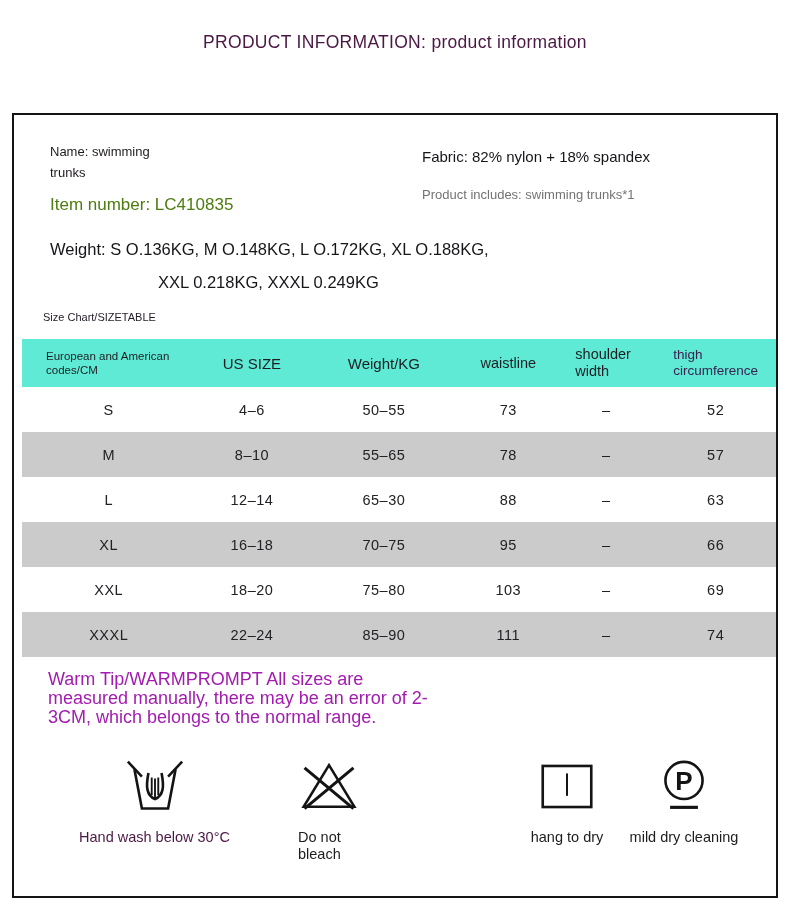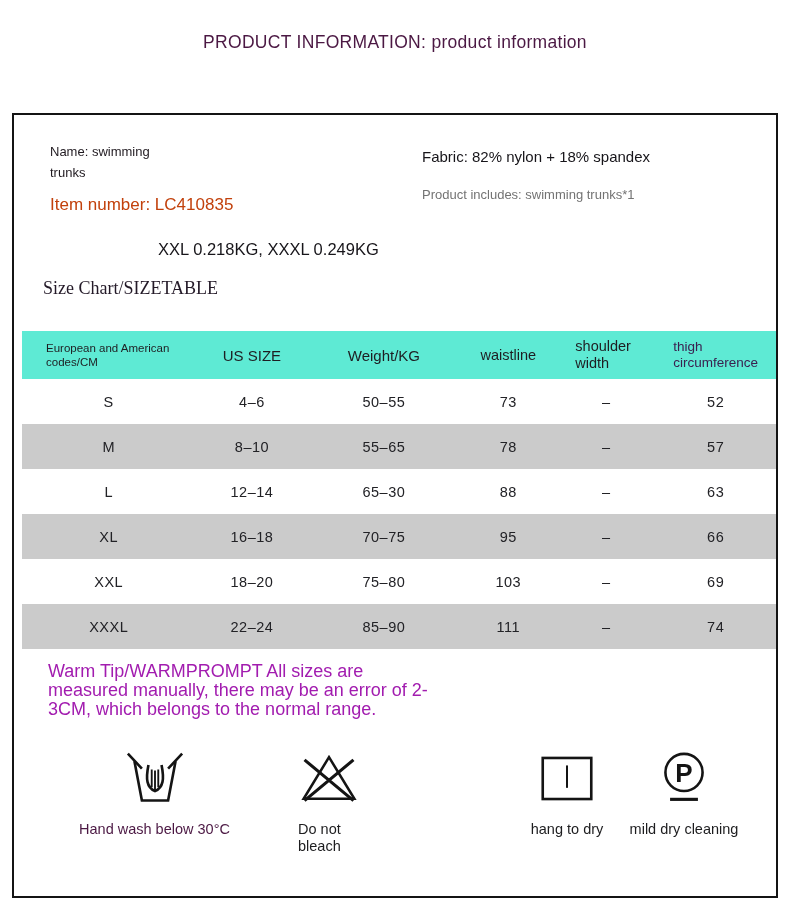--- a/index.html
+++ b/index.html
@@ -23,27 +23,27 @@
     margin:60px 12px 0 12px;
     width:766px; height:785px;
     border:2px solid #141414;
     background:#ffffff;
     overflow:hidden;
     padding-left:8px;
   }
   .info-row { display:flex; padding:26px 26px 0 28px; }
   .info-left { width:372px; }
   .name-text { font-size:13px; line-height:21px; width:130px; color:#201a20; }
-  .item-number { margin-top:12px; font-size:17px; color:#c2410c; }
+  .item-number { margin-top:12px; font-size:17px; color:#4d7c0f; }
   .info-right { flex:1; padding-top:7px; }
   .fabric-text { font-size:15px; color:#17151a; }
   .includes-text { margin-top:22px; font-size:13px; color:#737373; }
   .weight-block { margin:18px 0 0 28px; font-size:16.5px; line-height:33px; color:#17151a; }
   .weight-line2 { margin-left:108px; }
-  .size-heading { margin:12px 0 32px 21px; font-size:18px; color:#241a28;font-family:Liberation Serif, serif; }
+  .size-heading { margin:12px 0 16px 21px; font-size:11px; color:#241a28; }
 
   table.size-table { width:100%; border-collapse:collapse; table-layout:fixed; }
   .size-table thead tr { background:#5eead4; height:48px; }
   .size-table th { font-weight:400; font-size:15px; color:#1e1e22; vertical-align:middle; }
   .size-table th.col-eu { font-size:11.5px; text-align:left; padding-left:24px; line-height:14px; }
   .size-table th.col-shoulder { font-size:14.5px; text-align:left; line-height:17px; padding-left:18px; }
   .size-table th.col-thigh { font-size:13.5px; text-align:left; line-height:16px; color:#3a2150; padding-left:18px; }
   .size-table tbody tr { height:45px; background:#ffffff; }
   .size-table tbody tr:nth-child(even) { background:#cbcbcb; }
   .size-table td { text-align:center; font-size:14.5px; letter-spacing:.5px; color:#222226; vertical-align:middle; }
@@ -83,20 +83,21 @@
       <div class="name-text">Name: swimming trunks</div>
       <div class="item-number">Item number: LC410835</div>
     </div>
     <div class="info-right">
       <div class="fabric-text">Fabric: 82% nylon + 18% spandex</div>
       <div class="includes-text">Product includes: swimming trunks*1</div>
     </div>
   </div>
 
   <div class="weight-block">
+    <div class="weight-line1">Weight: S O.136KG, M O.148KG, L O.172KG, XL O.188KG,</div>
     <div class="weight-line2">XXL 0.218KG, XXXL 0.249KG</div>
   </div>
 
   <div class="size-heading">Size Chart/SIZETABLE</div>
 
   <table class="size-table">
     <colgroup>
       <col style="width:23%">
         <col style="width:15%">
         <col style="width:20%">

